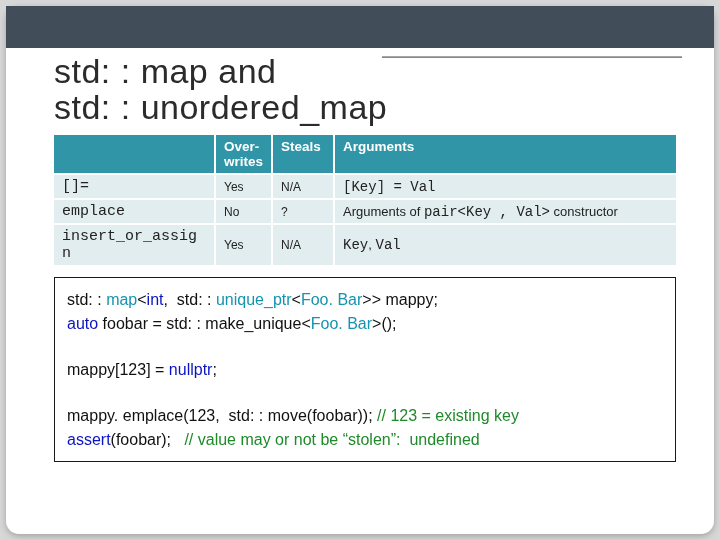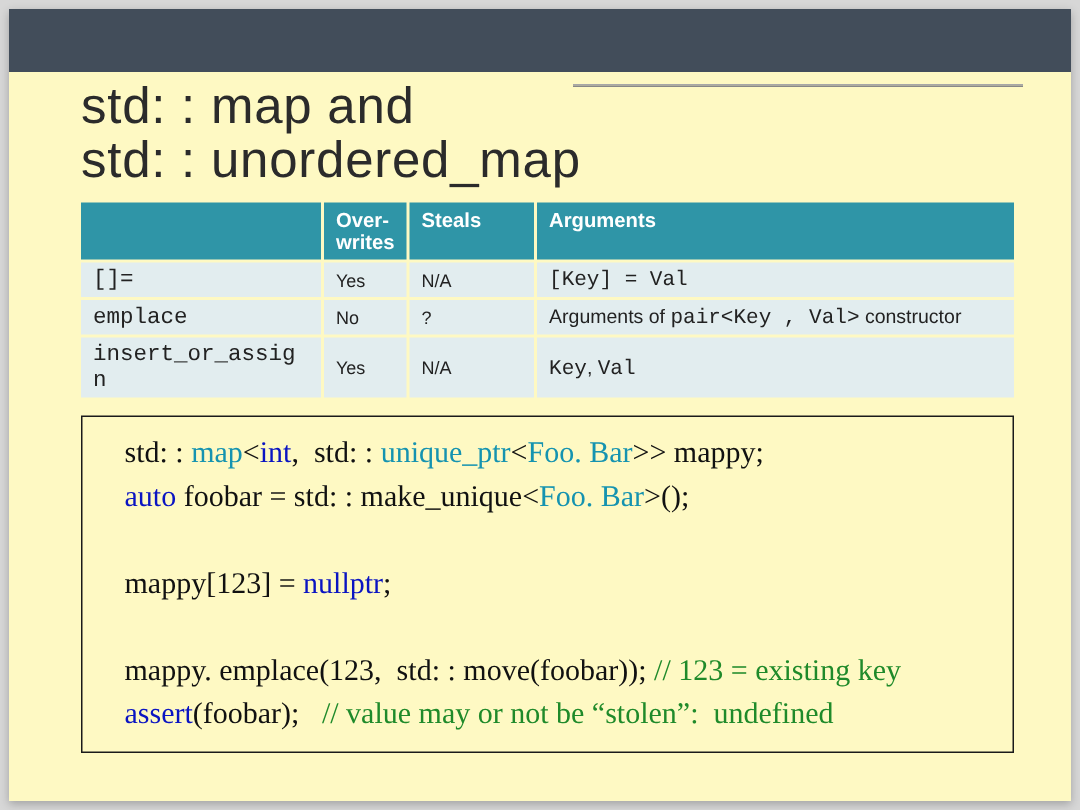--- a/index.html
+++ b/index.html
@@ -4,26 +4,27 @@
 <style>
   * { margin: 0; padding: 0; box-sizing: border-box; }
   body {
     width: 720px;
     height: 540px;
     background: #d7d7d7;
     font-family: Verdana, Geneva, sans-serif;
     overflow: hidden;
   }
   .slide {
-    background: #fef9c3;
+    background: #ffffff;
     margin: 6px;
     width: 708px;
     height: 528px;
     box-shadow: 0 2px 6px rgba(0,0,0,0.25);
     position: relative;
+    border-radius: 13px;
   }
   .top-bar {
     background: #424d5a;
     height: 42px;
     width: 100%;
   }
   .top-rule {
     position: absolute;
     top: 50px;
     right: 32px;
@@ -65,23 +66,23 @@
     vertical-align: middle;
     color: #222;
   }
   .op { font-family: "Courier New", monospace; font-size: 15px; }
   .argstxt { font-size: 13px; margin-top: 19px; }
   .argscode { font-family: "Courier New", monospace; font-size: 14px; }
   .small { font-size: 12px; }
   .codebox {
     margin: 10px 2px 0 2px;
     border: 1px solid #1a1a1a;
-    padding: 10px 28px;
-    font-family: Liberation Serif, serif;
-    font-size: 20px;
+    padding: 10px 12px;
+    font-family: Liberation Sans, sans-serif;
+    font-size: 16px;
     line-height: 1.45;
     white-space: pre;
     color: #111;
   }
   .kw { color: #0a14c2; }
   .type { color: #1593b0; }
   .nul { color: #0a14c2; }
   .cmt { color: #1f8a2a; }
 </style>
 </head>
@@ -95,21 +96,21 @@
     <span>std: : unordered_map</span>
   </h1>
 
   <div class="content">
     <table class="cmp">
       <tbody>
           <tr>
         <th class="blank" style="width:160px"></th>
         <th style="width:40px;white-space:pre-line">Over-
 writes</th>
-        <th style="width:83px">Steals</th>
+        <th style="width:60px">Steals</th>
         <th>Arguments</th>
       </tr>
       </tbody>
         <tbody id="tbody">
           <tr>
             <td class="op" style="white-space: pre-line;">[]=</td>
             <td class="small">Yes</td>
             <td class="small">N/A</td>
             <td><span class="argscode"> [Key] = Val</span></td>
           </tr>

